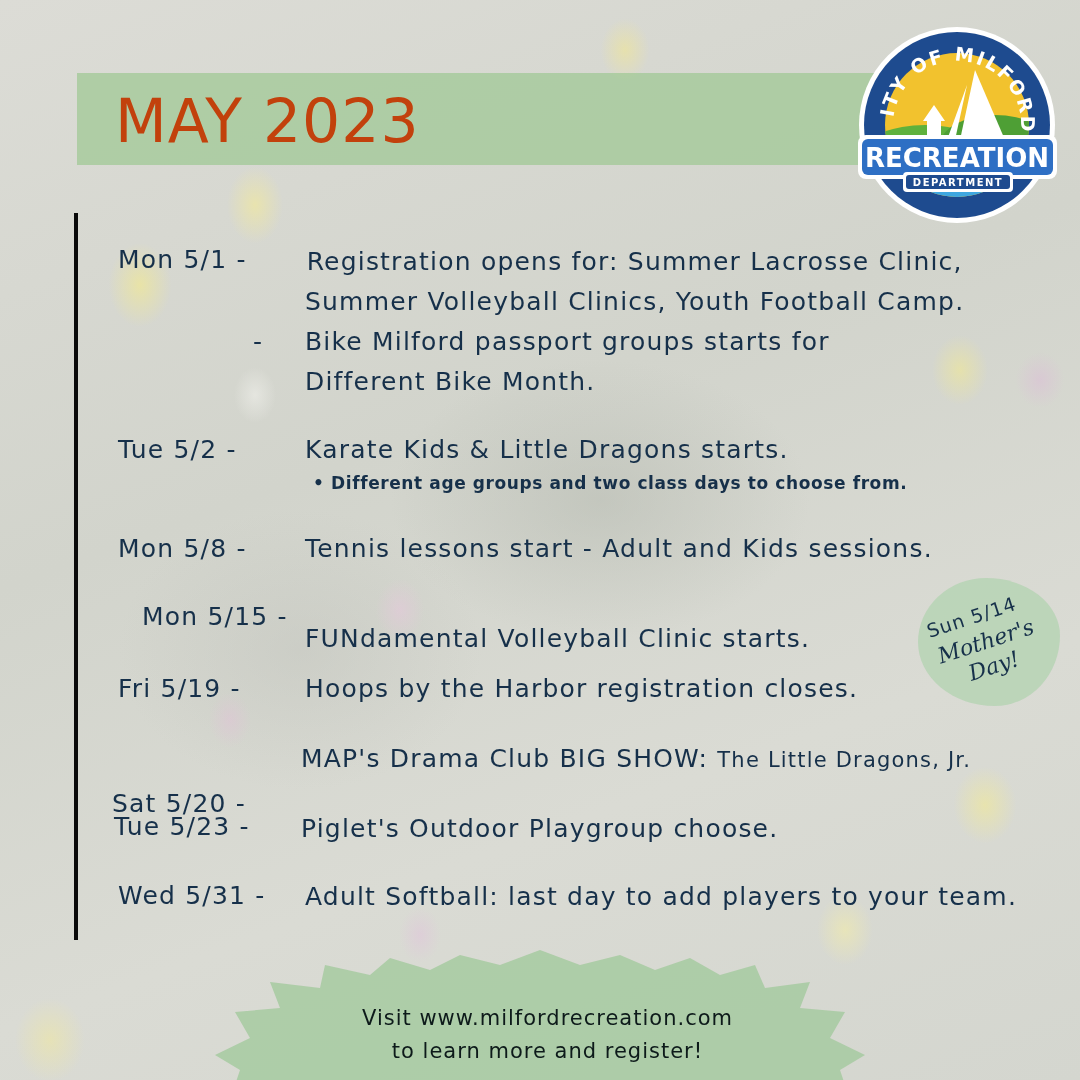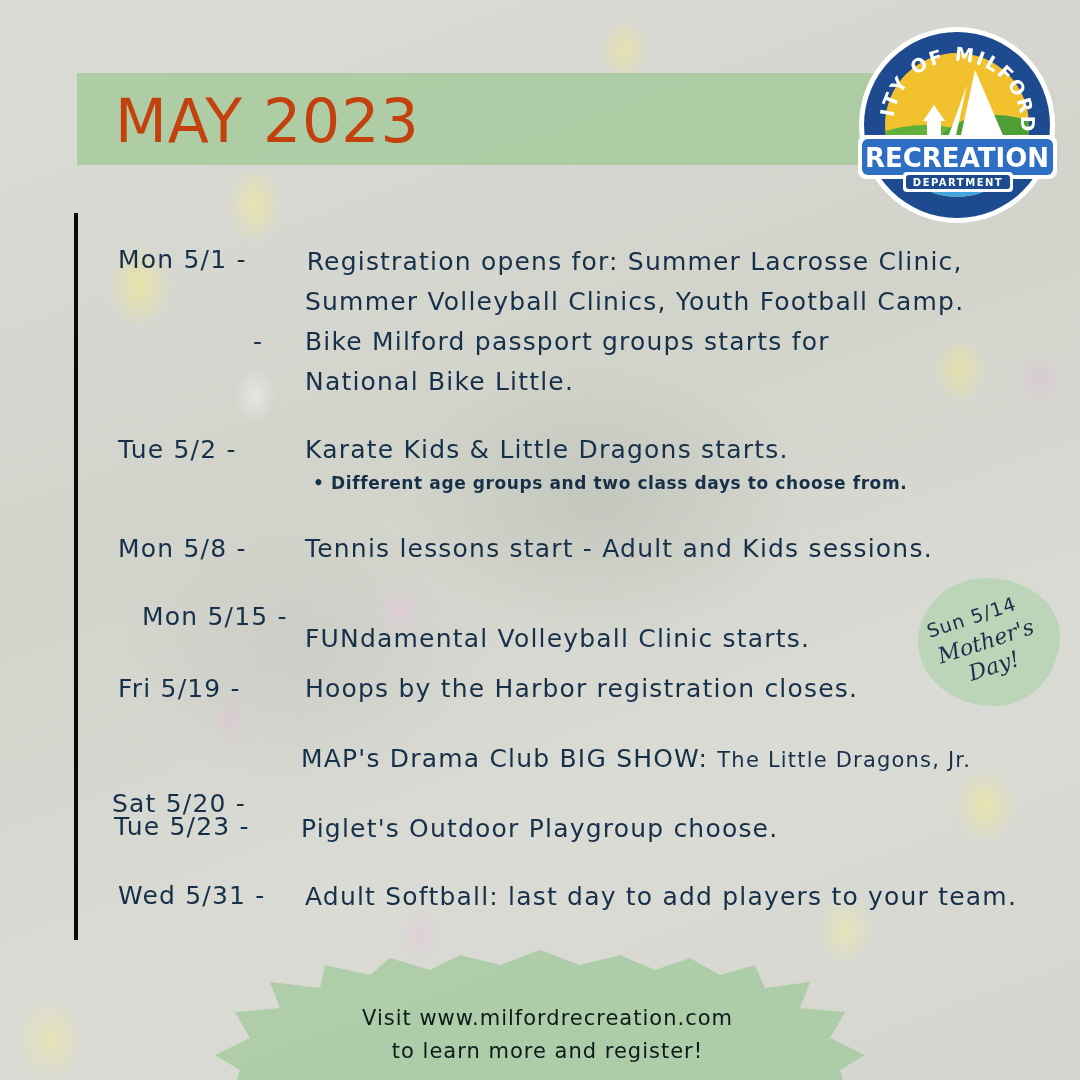--- a/index.html
+++ b/index.html
@@ -109,21 +109,21 @@
   <span class="date" style="left:0;">Mon 5/1 -</span>
 </div>
 <div class="row" style="left:305px; top:242px;text-align:center;">
   <div>Registration opens for: Summer Lacrosse Clinic,</div>
   <div>Summer Volleyball Clinics, Youth Football Camp.</div>
 </div>
 
 <div class="row" style="left:253px; top:322px;">-</div>
 <div class="row" style="left:305px; top:322px;">
   <div>Bike Milford passport groups starts for</div>
-  <div>National Bike Little.</div>
+  <div>Different Bike Month.</div>
 </div>
 
 <div class="row" style="left:118px; top:430px;">Tue 5/2 -</div>
 <div class="row" style="left:305px; top:430px;">Karate Kids &amp; Little Dragons starts.</div>
 <div class="row sub" style="left:313px; top:472px;">
   <span>•</span>
   <span>Different age groups and two class days to choose from.</span>
 </div>
 
 <div class="row" style="left:118px; top:529px;">Mon 5/8 -</div>

